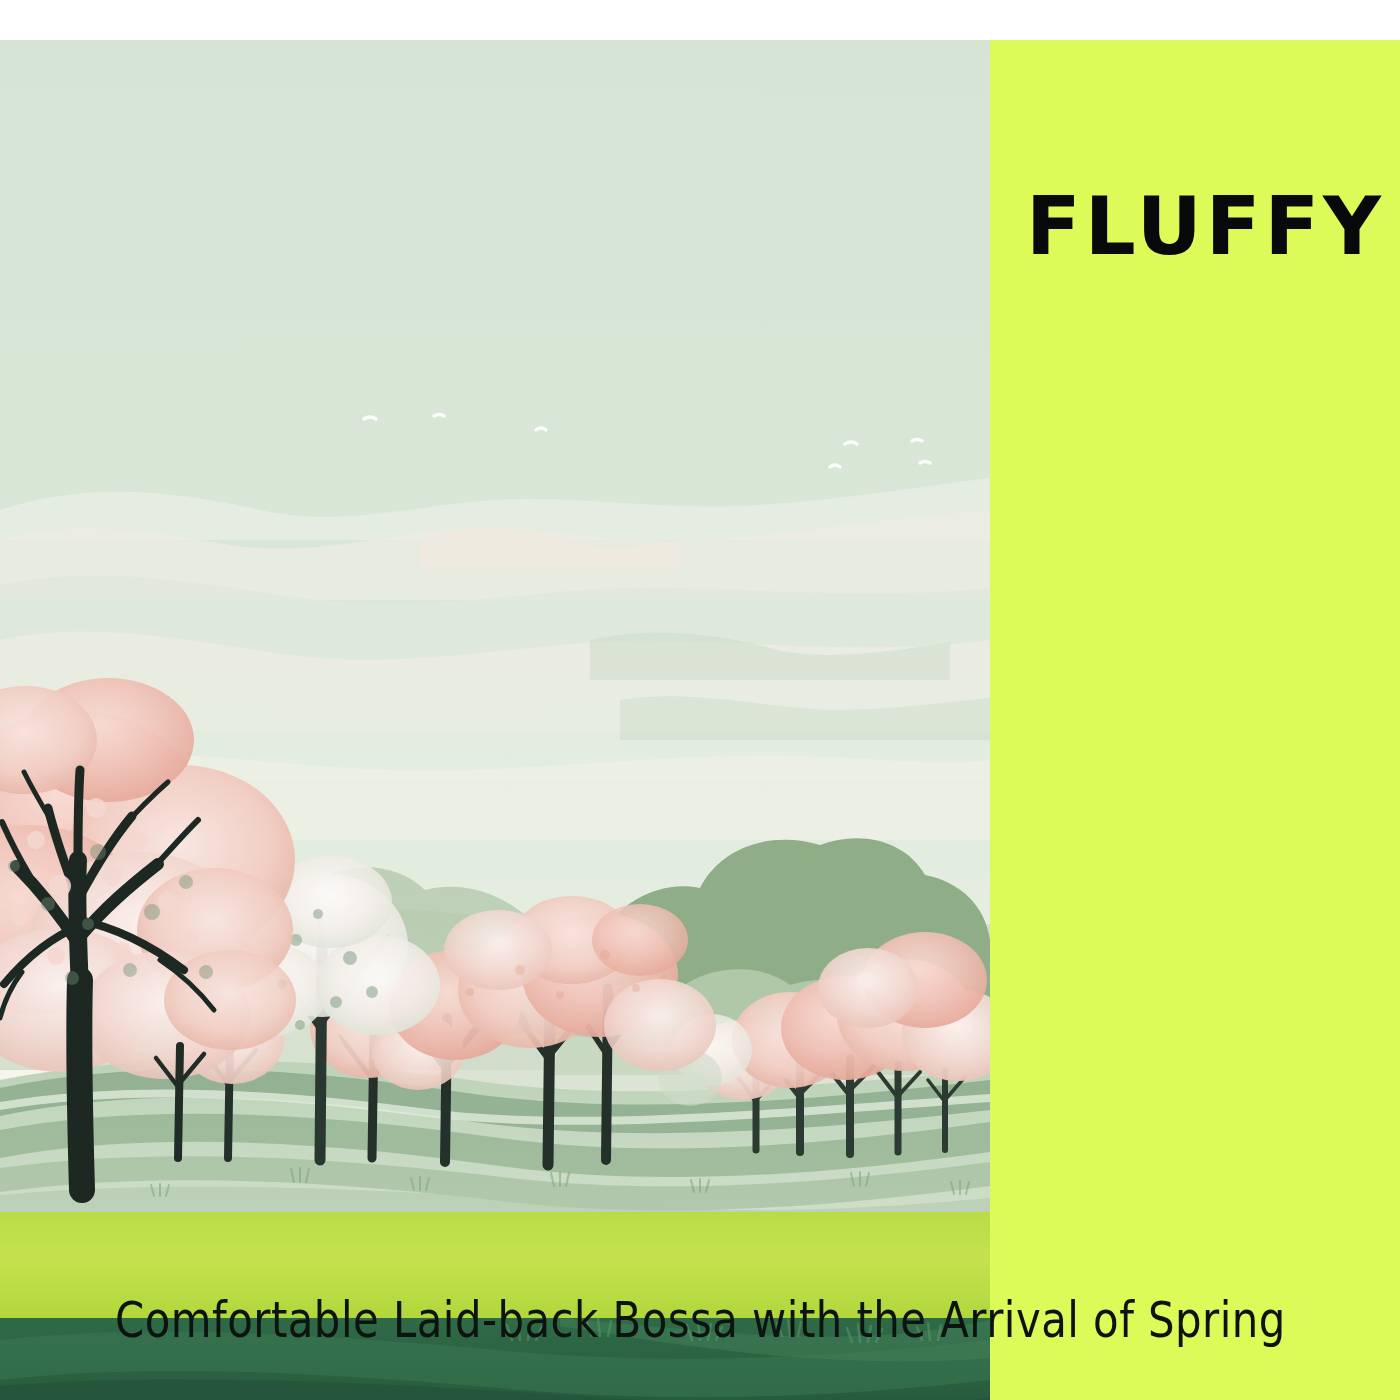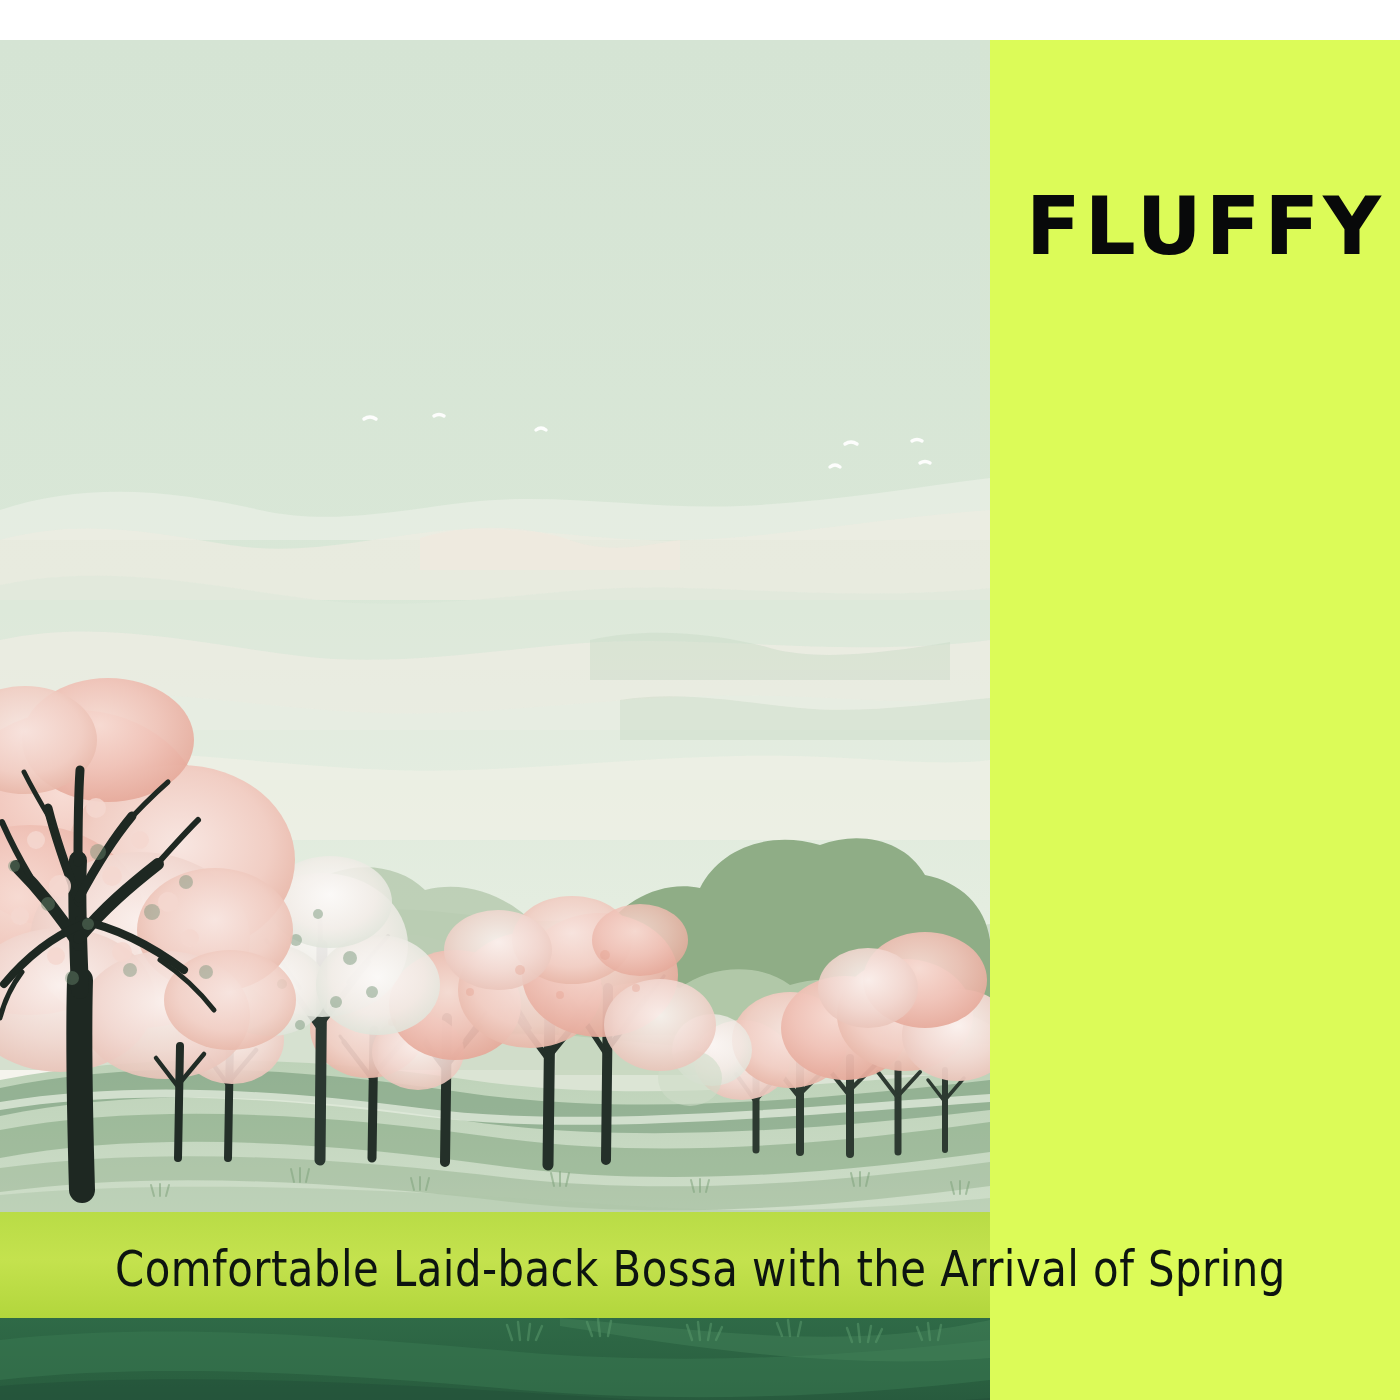--- a/index.html
+++ b/index.html
@@ -69,21 +69,21 @@
     width:990px; height:106px;
     background:linear-gradient(180deg,#B9DC46 0%,#C4E24E 45%,#B2D63C 100%);
   }
   #subtitle-band .band-right {
     position:absolute; left:990px; top:0;
     width:410px; height:106px;
     background:#DCFB58;
   }
   #subtitle-text {
     position:absolute;
-    left:0; top:1176px;
+    left:0; top:1227px;
     width:1400px; height:106px;
     display:flex;
     align-items:center;
     justify-content:center;
     z-index:9;
   }
   #subtitle-text span {
     font-family:"DejaVu Sans Condensed","Liberation Sans Narrow","Liberation Sans", sans-serif;
     font-size:50px;
     font-weight:400;

